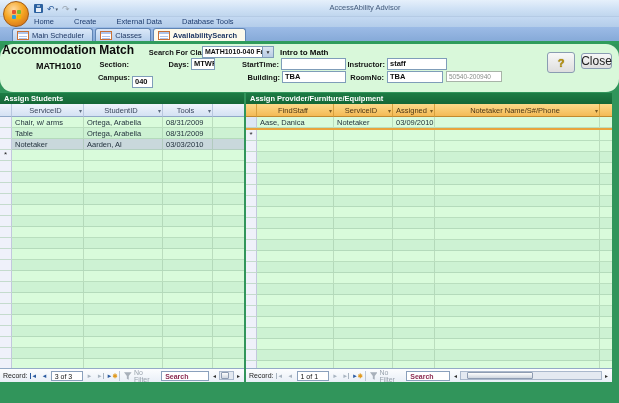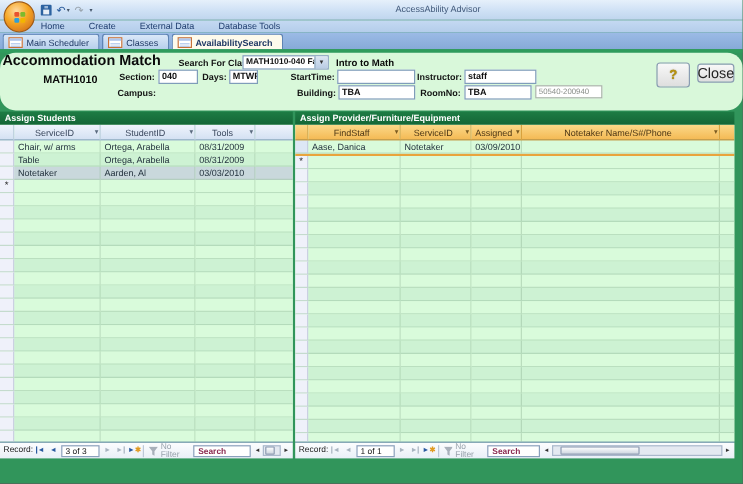--- a/index.html
+++ b/index.html
@@ -29,21 +29,21 @@
     font-size:7.5px;color:#41597a;}
 
   
   .ribbon-tabs{position:absolute;left:0;top:17px;width:619px;height:10px;
     background:linear-gradient(#c4d9f2,#b4cdea);display:flex;align-items:center;padding-left:30px;}
   .rtab{font-size:7.5px;color:#1e3c6e;padding:0 10px;line-height:10px;}
   .rtab:first-child{padding-left:4px;}
 
   
   .doc-tabs{position:absolute;left:0;top:27px;width:619px;height:14px;
-    background:linear-gradient(#9cbbe6,#86aad8);display:flex;align-items:flex-end;padding-left:2px;}
+    background:linear-gradient(#9cbbe6,#86aad8);display:flex;align-items:flex-end;padding-left:12px;}
   .dtab{display:flex;align-items:center;gap:3px;height:13px;padding:0 8px 0 4px;margin-right:2px;
     border:1px solid #5f84b4;border-bottom:none;border-radius:3px 3px 0 0;
     background:linear-gradient(#dbe8f8,#b6cfec);font-size:7.5px;color:#1f3864;}
   .dtab.active{background:#fdfaec;font-weight:bold;}
   .form-icon{width:12px;height:9px;background:#fff;border:1px solid #c87137;position:relative;flex:0 0 auto;}
   .form-icon::before{content:"";position:absolute;left:0;top:0;right:0;height:2px;background:#aec5ec;}
   .form-icon::after{content:"";position:absolute;left:1px;top:4px;right:1px;height:1px;background:#aec5ec;box-shadow:0 2px 0 #aec5ec;}
   .greenline{position:absolute;left:0;top:41px;width:619px;height:3px;background:#2f9c5c;}
 
   
@@ -187,21 +187,21 @@
 
     <div class="flabel" style="left:112px;top:3px;width:98px;">Search For Class</div>
     <div class="combo">
       <span class="combo-text">MATH1010-040 Fall20</span>
       <span class="combo-arrow">▼</span>
     </div>
     <div class="fstatic" style="left:280px;top:3px;">Intro to Math</div>
     <div class="fstatic" style="left:36px;top:17px;font-size:9px;">MATH1010</div>
 
     <div class="flabel" style="left:69px;top:15px;width:60px;">Section:</div>
-    <div class="fbox" style="left:132px;top:14px;width:33px;">040</div>
+    <div class="fbox" style="left:132px;top:32px;width:21px;">040</div>
     <div class="flabel" style="left:139px;top:15px;width:50px;">Days:</div>
     <div class="fbox" style="left:191px;top:14px;width:24px;">MTWRF</div>
     <div class="flabel" style="left:229px;top:15px;width:50px;">StartTime:</div>
     <div class="fbox" style="left:281px;top:14px;width:65px;"></div>
     <div class="flabel" style="left:335px;top:15px;width:50px;">Instructor:</div>
     <div class="fbox" style="left:387px;top:14px;width:60px;">staff</div>
 
     <div class="flabel" style="left:70px;top:28px;width:60px;">Campus:</div>
     <div class="flabel" style="left:230px;top:28px;width:50px;">Building:</div>
     <div class="fbox" style="left:282px;top:27px;width:64px;">TBA</div>

